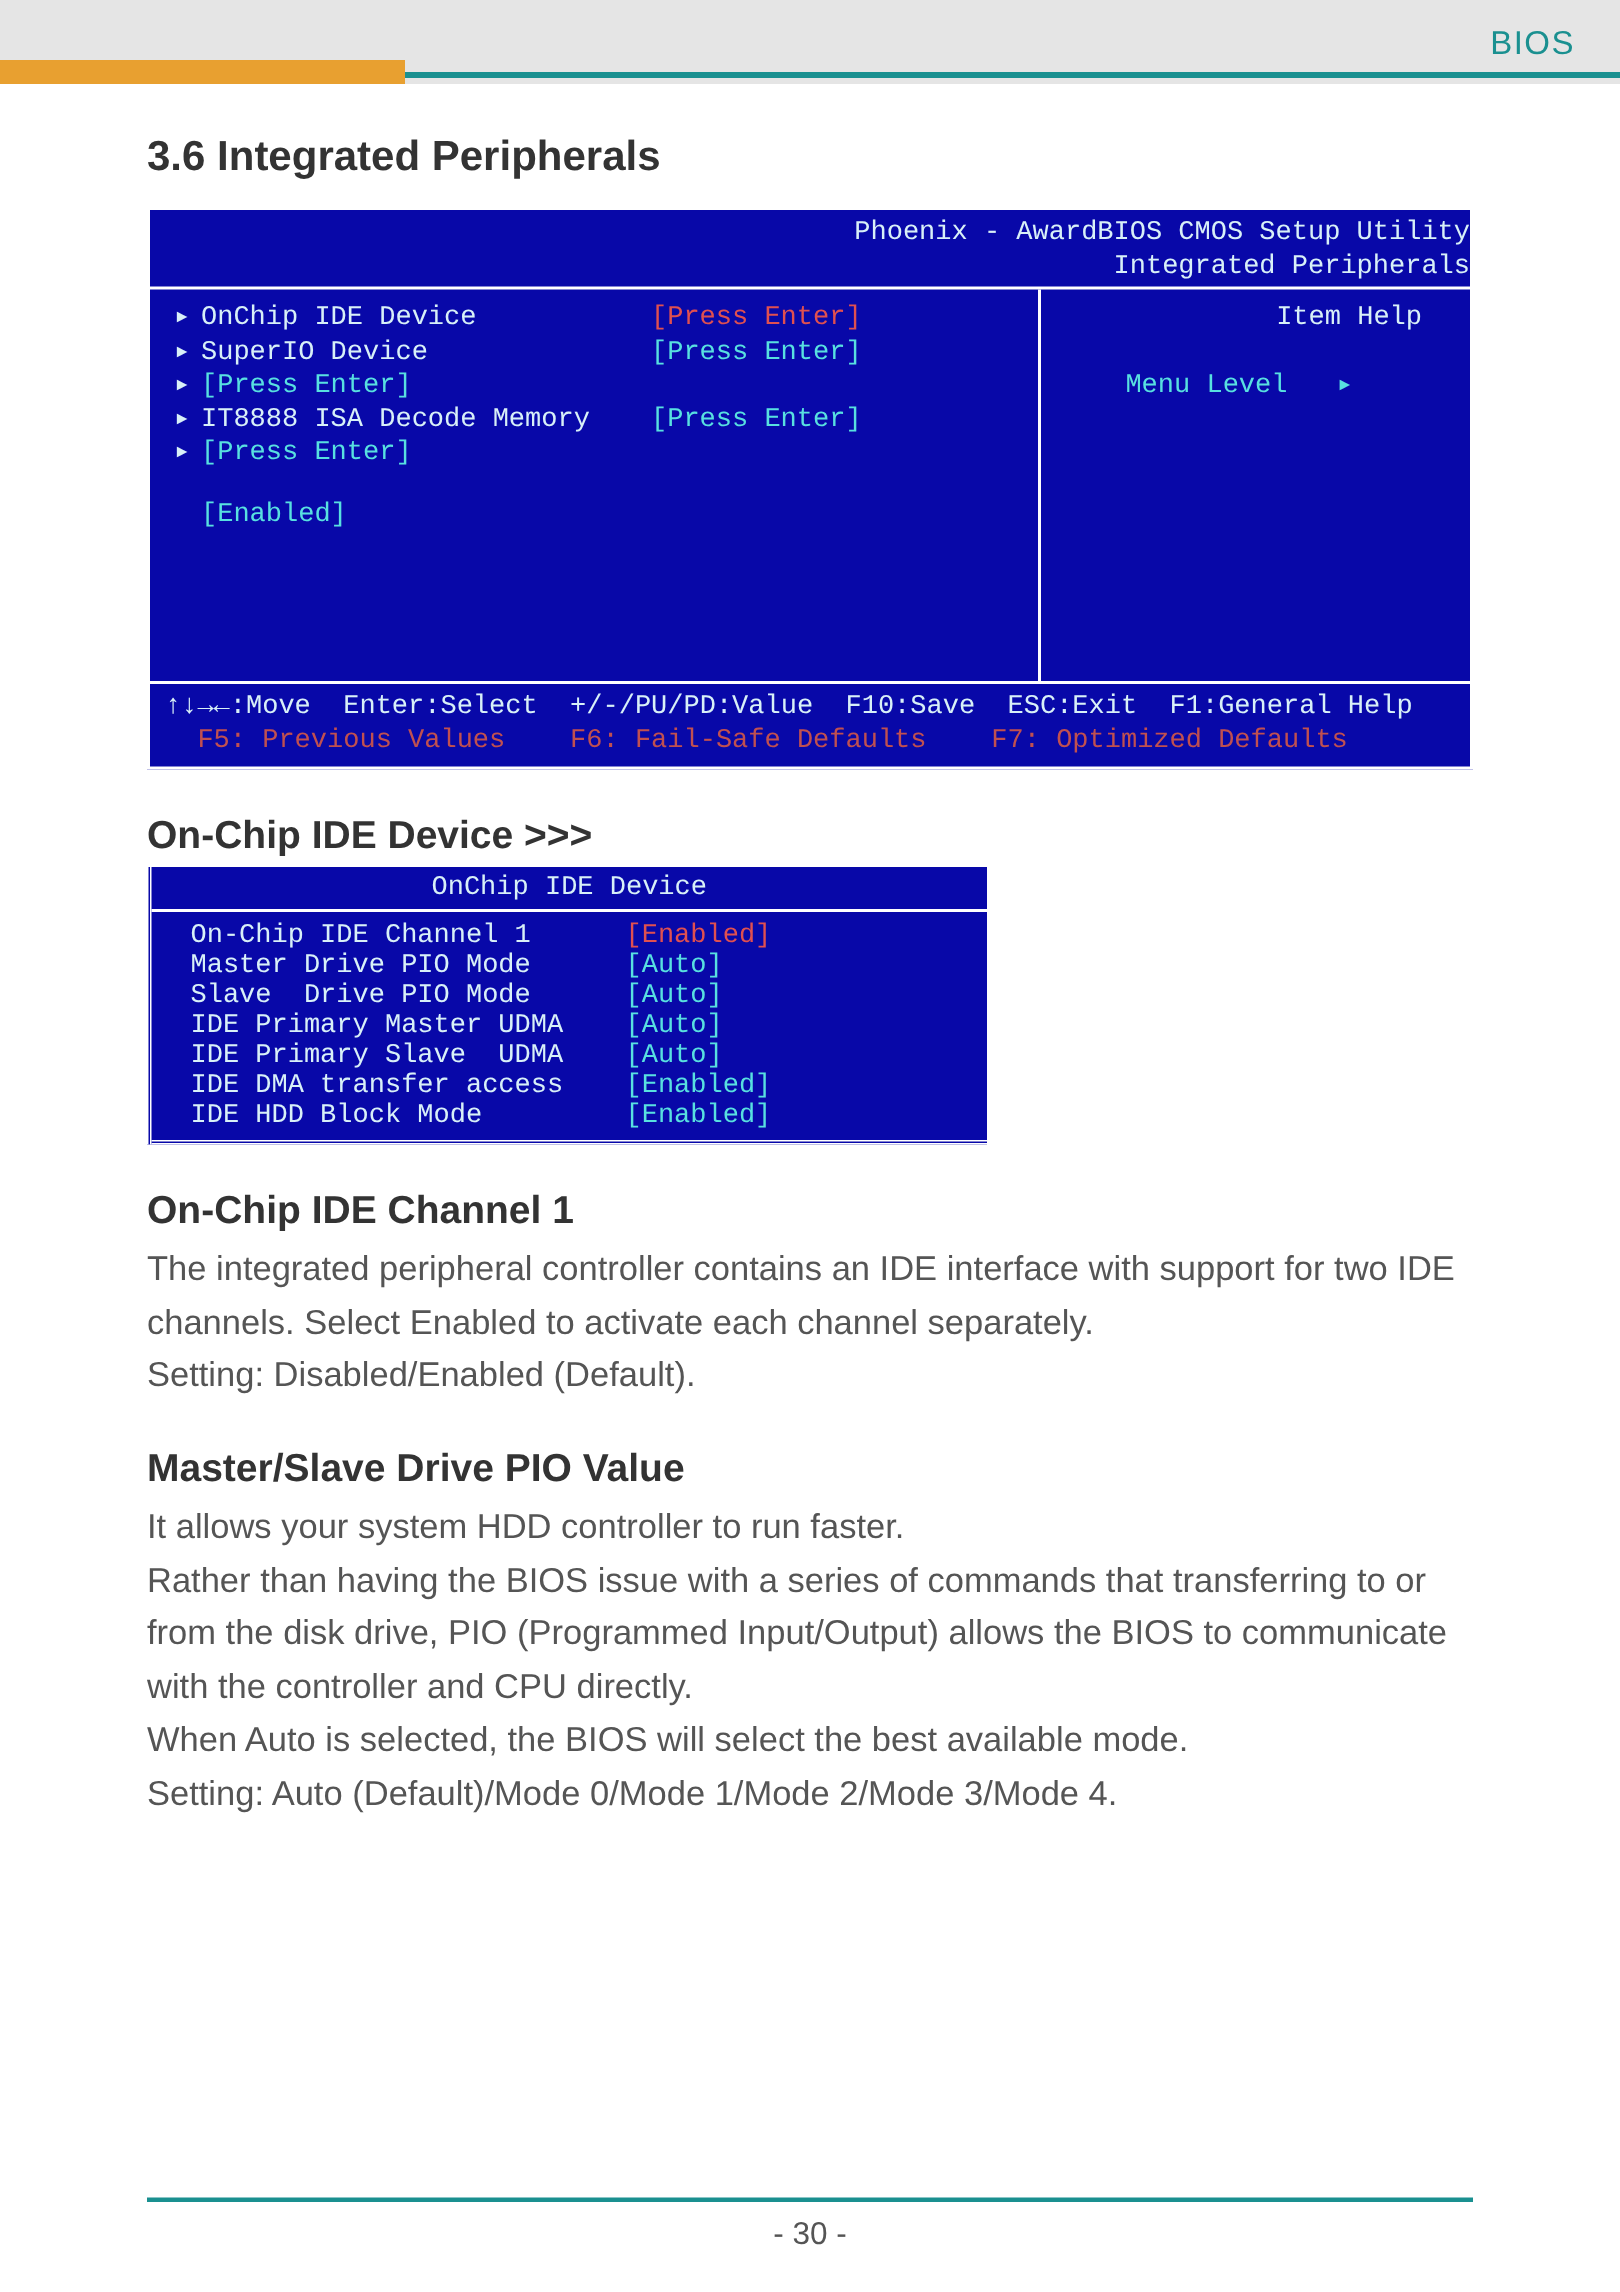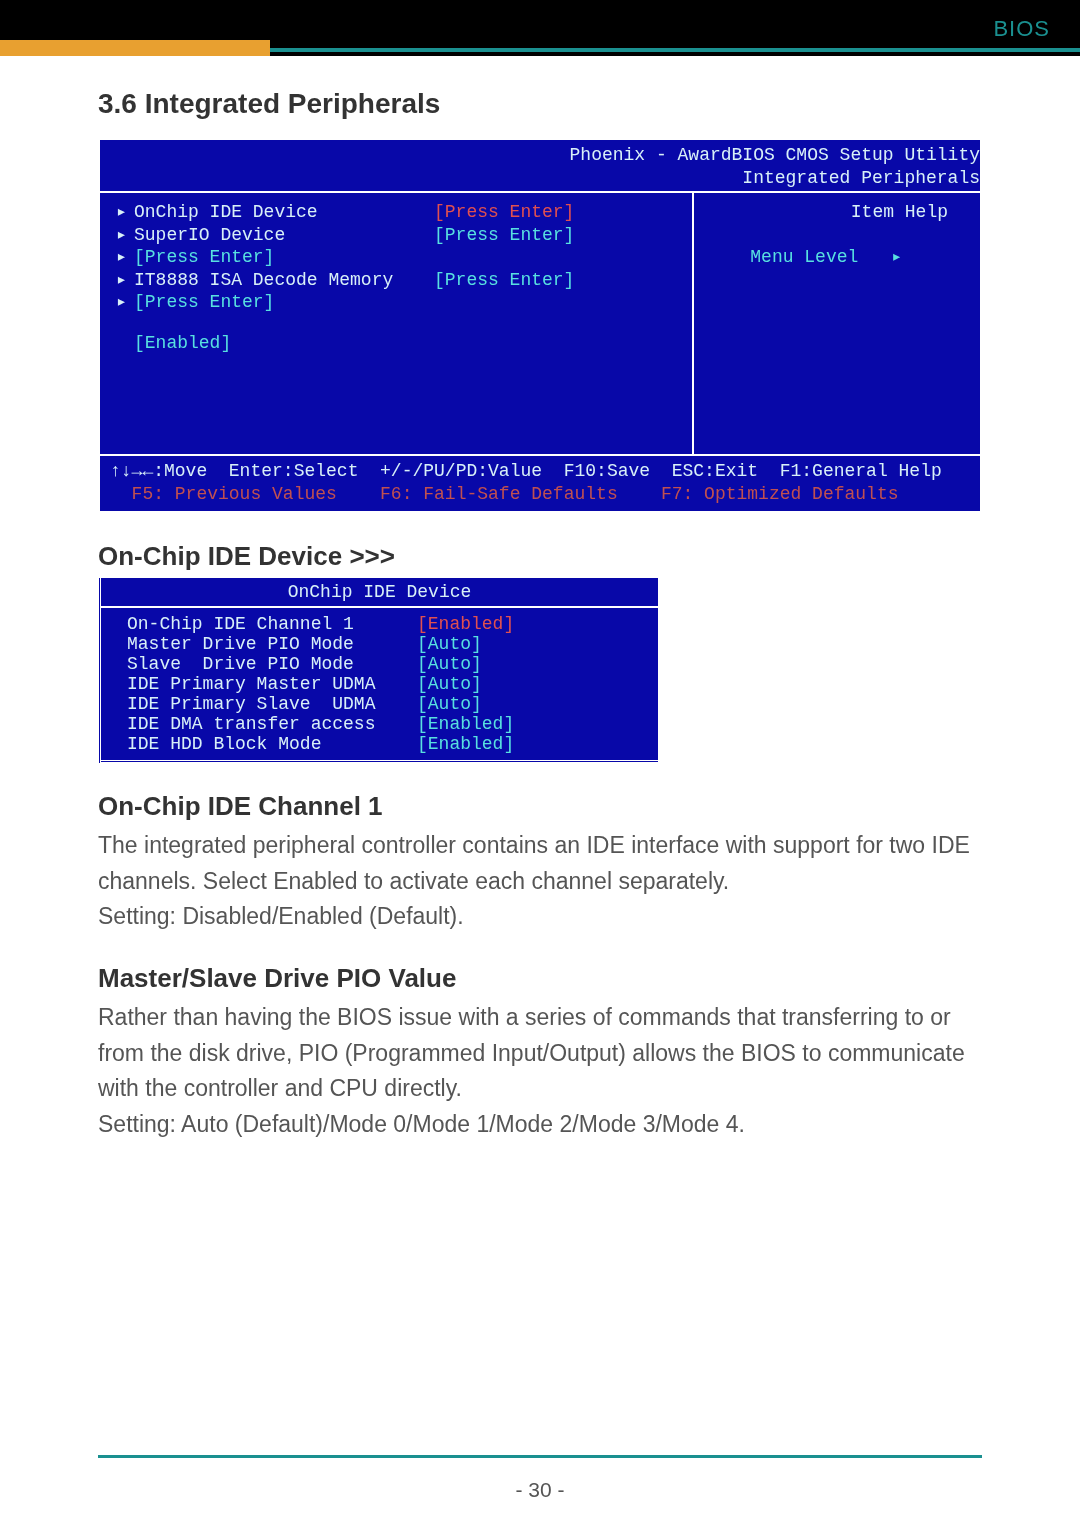--- a/index.html
+++ b/index.html
@@ -6,21 +6,21 @@
   body {
     background: #ffffff;
     font-family: Arial, Helvetica, sans-serif;
     width: 1080px;
     height: 1528px;
     position: relative;
   }
   .header-bar {
     position: relative;
     height: 56px;
-    background: #000000;
+    background: #e5e5e5;
   }
   .header-orange {
     position: absolute;
     left: 0; top: 40px;
     width: 270px; height: 16px;
     background: #e8a030;
   }
   .header-teal {
     position: absolute;
     left: 270px; right: 0; top: 48px;
@@ -147,21 +147,21 @@
   }
   .bios-sub-row .val-red { color: #e05050; }
   .bios-sub-row .val-cyan { color: #58e0e0; }
 
   
   .page-footer {
     position: absolute;
     left: 98px; right: 98px;
     bottom: 26px;
     border-top: 3px solid #1a9090;
-    padding-top: 20px;
+    padding-top: 10px;
     text-align: center;
     color: #555;
     font-size: 21px;
   }
 </style>
 </head>
 <body>
 
 <div class="header-bar">
   <div class="header-label">BIOS</div>
@@ -257,20 +257,22 @@
           </div>
         </div>
     </div>
   </div>
 
   <div class="sub-title">On-Chip IDE Channel 1</div>
   <div class="body-text">The integrated peripheral controller contains an IDE interface with support for two IDE channels. Select Enabled to activate each channel separately.</div>
   <div class="body-text">Setting: Disabled/Enabled (Default).</div>
 
   <div class="sub-title">Master/Slave Drive PIO Value</div>
+  <div class="body-text">It allows your system HDD controller to run faster.</div>
   <div class="body-text">Rather than having the BIOS issue with a series of commands that transferring to or from the disk drive, PIO (Programmed Input/Output) allows the BIOS to communicate with the controller and CPU directly.</div>
+  <div class="body-text">When Auto is selected, the BIOS will select the best available mode.</div>
   <div class="body-text">Setting: Auto (Default)/Mode 0/Mode 1/Mode 2/Mode 3/Mode 4.</div>
 
 </div>
 
 <div class="page-footer">
   <span>- 30 -</span>
 </div>
 
 </body></html>

